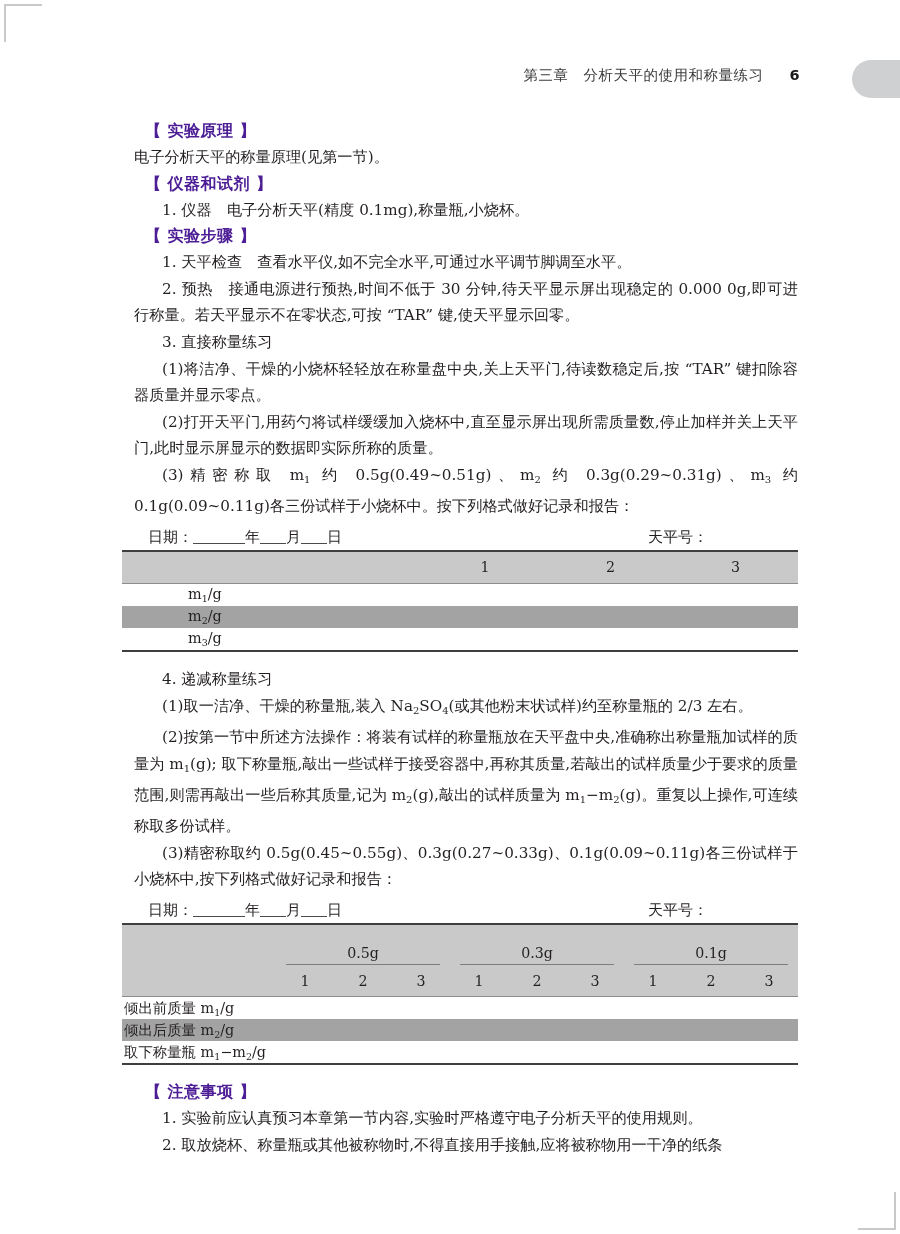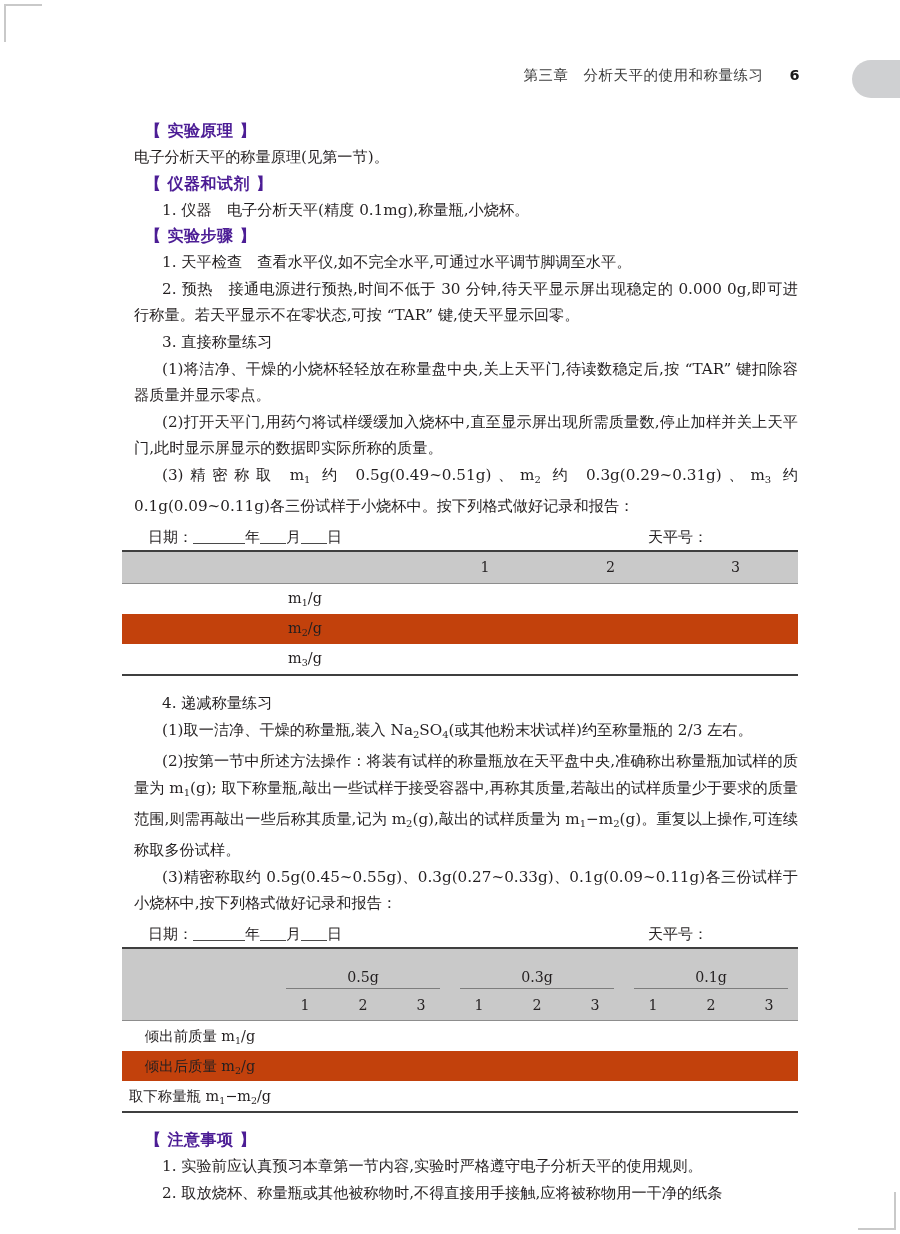--- a/index.html
+++ b/index.html
@@ -121,27 +121,26 @@
   table.rec thead th {
     font-weight: normal;
     padding: 0;
     text-align: center;
     border: none;
   }
   table.rec thead tr.hdr-row th { height: 31px; }
   table.rec thead tr.hdr-row.sep { border-bottom: 1.2px solid #8d8d8d; }
 
   table.rec tbody td {
-    height: 30px;
+    height: 22px;
     padding: 0 0 0 6px;
     border: none;
     font-size: 14.4px;
-    text-align: center;
-  }
-  table.rec tbody tr.alt { background: #c2410c; }
+  }
+  table.rec tbody tr.alt { background: #a3a3a3; }
 
   
   .t1 td.rowlab { padding-left: 66px; }
 
   
   .t2 thead tr.grp th { height: 27px; vertical-align: middle; }
   .t2 thead tr.grp th.grpcell .grp-inner {
     display: block;
     padding-bottom: 3px;
     margin-top: 20px;

